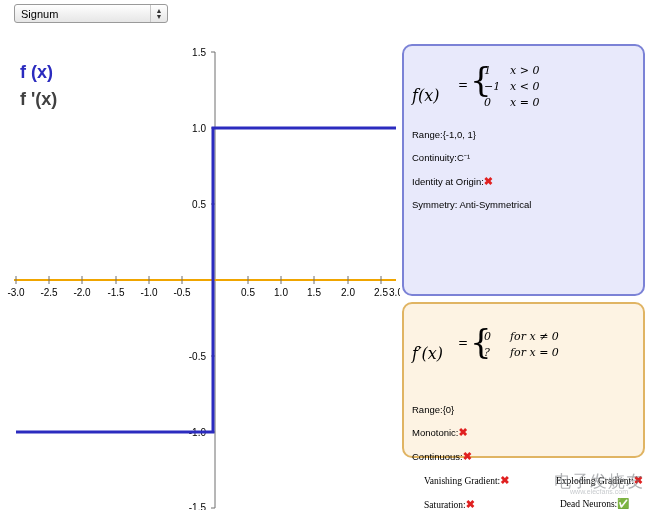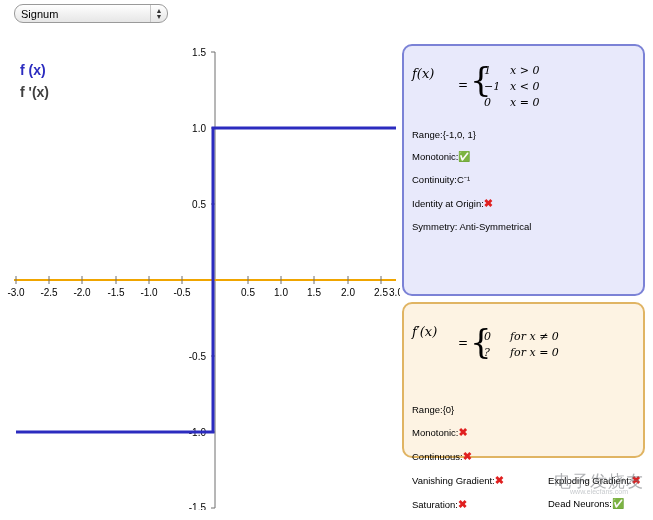--- a/index.html
+++ b/index.html
@@ -22,21 +22,21 @@
   }
 
   
   .select-wrap {
     position: absolute;
     left: 14px;
     top: 4px;
     width: 154px;
     height: 19px;
     border: 1px solid #9a9a9a;
-    border-radius: 9px;
+    border-radius: 3px;
     background: linear-gradient(to bottom, #ffffff 0%, #f1f1f1 55%, #e6e6e6 100%);
     box-sizing: border-box;
     display: flex;
     align-items: center;
     font-size: 11px;
     color: #000;
     gap: 36px;
   }
   .select-label {
     padding-left: 6px;
@@ -55,21 +55,21 @@
     line-height: 6px;
     font-size: 7px;
     color: #333;
   }
 
   
   .legend {
     position: absolute;
     left: 20px;
     top: 62px;
-    font-size: 14px;
+    font-size: 18px;
     font-weight: bold;
   }
   .legend .fx  { color: #2b2bbf; margin-bottom: 6px; }
   .legend .fpx { color: #404040; }
 
   
   .plot {
     position: absolute;
     left: 0;
     top: 40px;
@@ -105,22 +105,22 @@
 
   .formula {
     position: relative;
     margin: 14px 0 0 8px;
     height: 58px;
     font-family: "DejaVu Serif", serif;
   }
   .f-name {
     position: absolute;
     left: 0;
-    top: 6px;
-    font-size: 13px;
+    top: 26px;
+    font-size: 16px;
     font-style: italic;
   }
   .f-eq {
     position: absolute;
     left: 46px;
     top: 18px;
     font-size: 12px;
   }
   .f-brace {
     position: absolute;
@@ -151,25 +151,26 @@
     white-space: nowrap;
   }
 
   .prop {
     margin: 0 0 0 8px;
     padding-top: 11px;
     font-size: 9.5px;
     white-space: nowrap;
   }
   .prop-row {
-    margin: 0 0 0 8px;
+    margin: 0 0 0 20px;
     padding-top: 11px;
     font-size: 9.5px;
     display: flex;
     white-space: nowrap;
+    font-family: Liberation Serif, serif;
   }
   .prop-row .first { width: 136px; }
   .mark-yes { color: #22a04a; font-size: 10px; }
   .mark-no  { color: #e02020; font-weight: bold; font-size: 11px; }
 
   
   .watermark {
     position: absolute;
     right: 6px;
     bottom: 4px;
@@ -282,23 +283,20 @@
           <span class="f-val">0</span>
           <span class="f-cond">x = 0</span>
         </span>
       </span>
     </div>
 
     <div class="prop">
       <span>Range:</span><span>{-1,0, 1}</span>
     </div>
 
-    <div class="prop">
-      <span>Monotonic:</span><span class="mark-yes">✅</span>
-    </div>
 
     <div class="prop">
       <span>Continuity:</span><span>C⁻¹</span>
     </div>
 
     <div class="prop">
       <span>Identity at Origin:</span><span class="mark-no">✖</span>
     </div>
 
     <div class="prop">Symmetry: Anti-Symmetrical</div>

